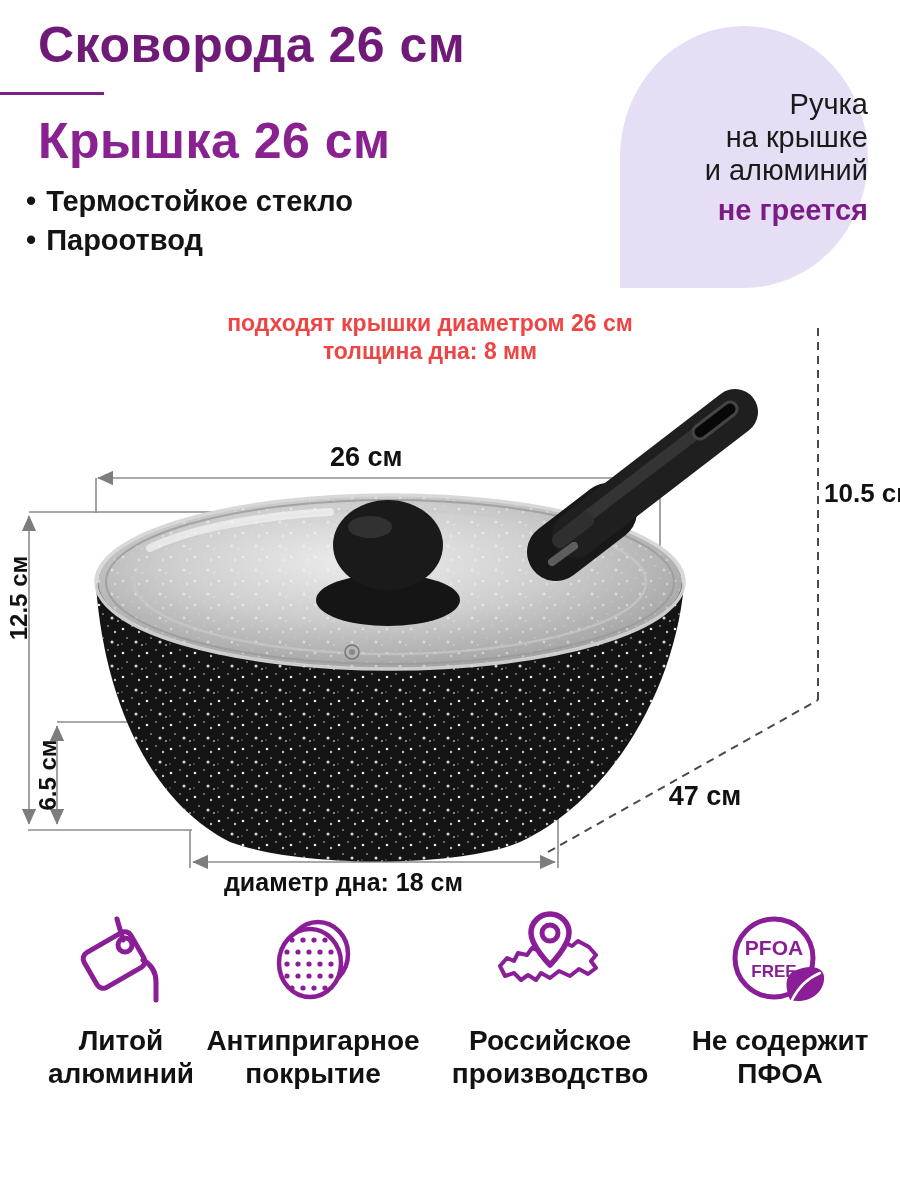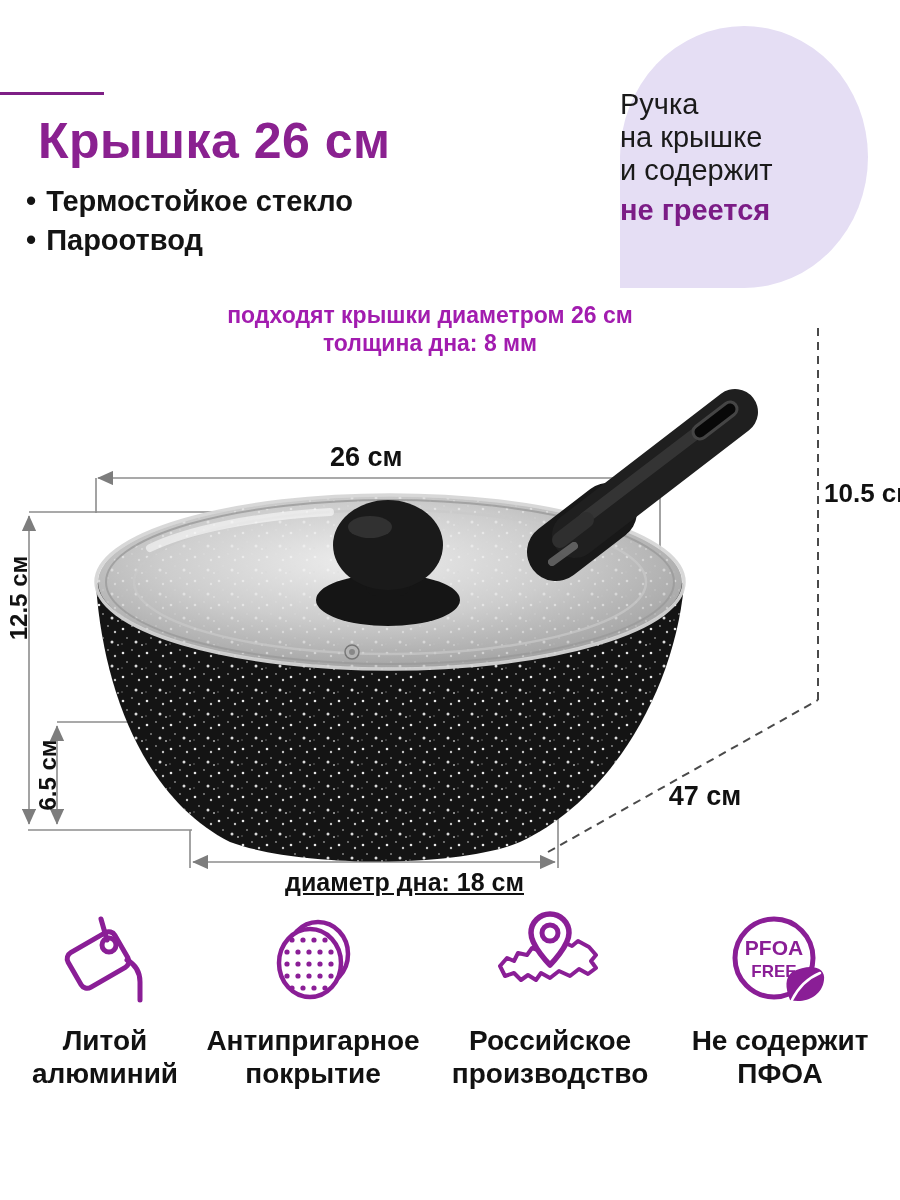--- a/index.html
+++ b/index.html
@@ -12,67 +12,68 @@
   .title1{left:38px;top:16px;font-size:50px;font-weight:800;color:#701A78;letter-spacing:.5px;white-space:nowrap;}
   .divider{left:0;top:92px;width:104px;height:3px;background:#7E1F85;}
   .title2{left:38px;top:112px;font-size:50px;font-weight:800;color:#8A2190;letter-spacing:.5px;white-space:nowrap;}
   .features{left:26px;top:182px;font-size:29px;font-weight:700;line-height:39px;color:#141414;}
   .feature{display:flex;align-items:center;}
   .feature .dot{margin-right:10px;font-size:29px;}
   
   .bubble{
     left:620px;top:26px;width:248px;height:262px;background:#E5DEF4;
     border-radius:50% 50% 50% 0;
-    display:flex;flex-direction:column;justify-content:center;align-items:flex-start;
+    display:flex;flex-direction:column;justify-content:center;align-items:flex-end;
     font-size:29px;line-height:33px;font-weight:500;color:#1a1a1a;text-align:center;
   }
   .bubble .hl{font-weight:800;color:#7B1C86;margin-top:7px;}
   
-  .specs{left:130px;top:301px;width:600px;text-align:center;font-size:23px;font-weight:700;line-height:28px;color:#a21caf;}
+  .specs{left:130px;top:309px;width:600px;text-align:center;font-size:23px;font-weight:700;line-height:28px;color:#ef4444;}
   
   .dim{font-weight:700;color:#111;white-space:nowrap;}
   .dim-26{left:330px;top:442px;width:120px;text-align:left;font-size:27px;}
   .dim-105{left:824px;top:478px;font-size:26px;}
   .dim-125{left:-41px;top:584px;width:120px;text-align:center;font-size:24px;transform:rotate(-90deg);}
   .dim-65{left:-12px;top:761px;width:120px;text-align:center;font-size:24px;transform:rotate(-90deg);}
   .dim-47{left:650px;top:781px;width:110px;text-align:center;font-size:27px;}
-  .dim-18{left:224px;top:868px;width:300px;text-align:right;font-size:25px;text-decoration:underline;}
+  .dim-18{left:224px;top:868px;width:300px;text-align:left;font-size:25px;}
   
   .scene{left:0;top:0;width:900px;height:1200px;}
   
   .badge{display:flex;flex-direction:column;align-items:center;top:908px;}
   .badge .ic{height:102px;display:flex;align-items:flex-end;justify-content:center;}
   .badge .lbl{margin-top:14px;font-size:28px;font-weight:700;line-height:33px;text-align:center;color:#121212;white-space:nowrap;}
-  .b1{left:0px;width:210px;}
+  .b1{left:16px;width:210px;}
   .b2{left:196px;width:234px;}
   .b3{left:436px;width:228px;}
   .b4{left:666px;width:228px;}
 </style>
 </head>
 <body>
 
 <div class="canvas">
 
+  <div class="abs title1">Сковорода 26 см</div>
   <div class="abs divider"></div>
   <div class="abs title2">Крышка 26 см</div>
   <div class="abs features">
     <div class="feature">
       <span class="dot">•</span>
       <span>Термостойкое стекло</span>
     </div>
     <div class="feature">
       <span class="dot">•</span>
       <span>Пароотвод</span>
     </div>
   </div>
 
   <div class="abs bubble">
     <div>Ручка</div>
     <div>на крышке</div>
-    <div>и содержит</div>
+    <div>и алюминий</div>
     <div class="hl">не греется</div>
   </div>
 
   <div class="abs specs">
     <div>подходят крышки диаметром 26 см</div>
     <div>толщина дна: 8 мм</div>
   </div>
 
   <svg class="abs scene" viewBox="0 0 900 1200" xmlns="http://www.w3.org/2000/svg">
     <defs>

